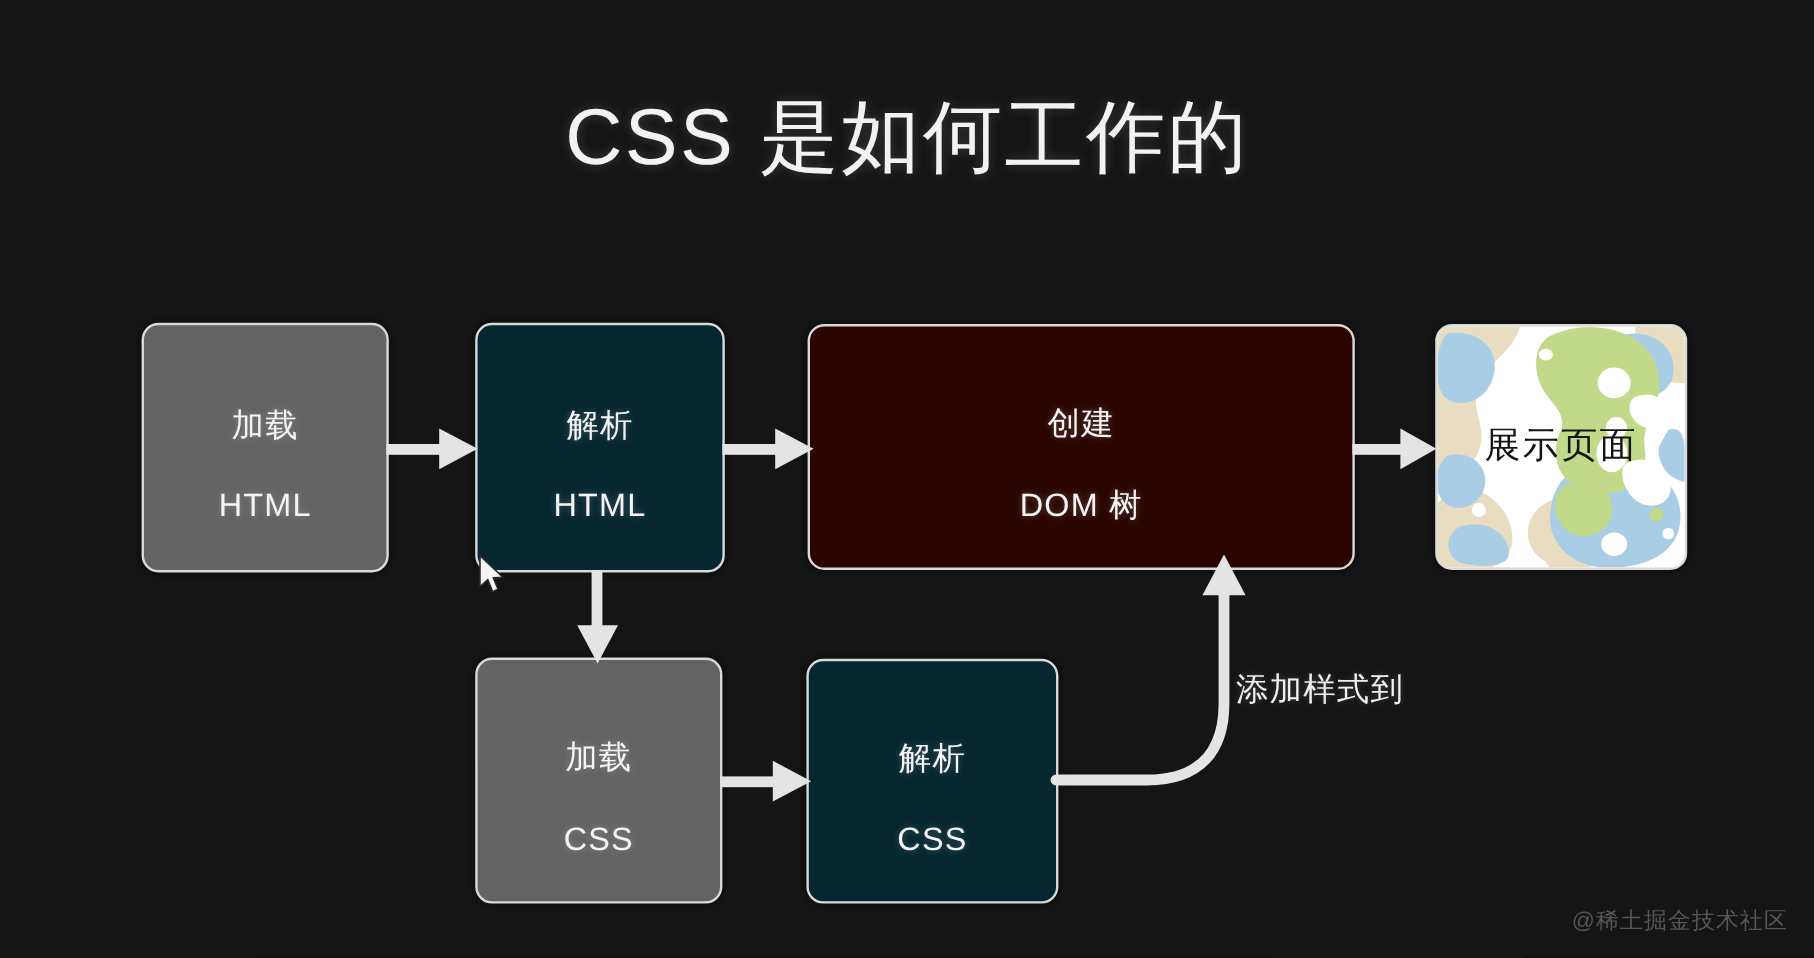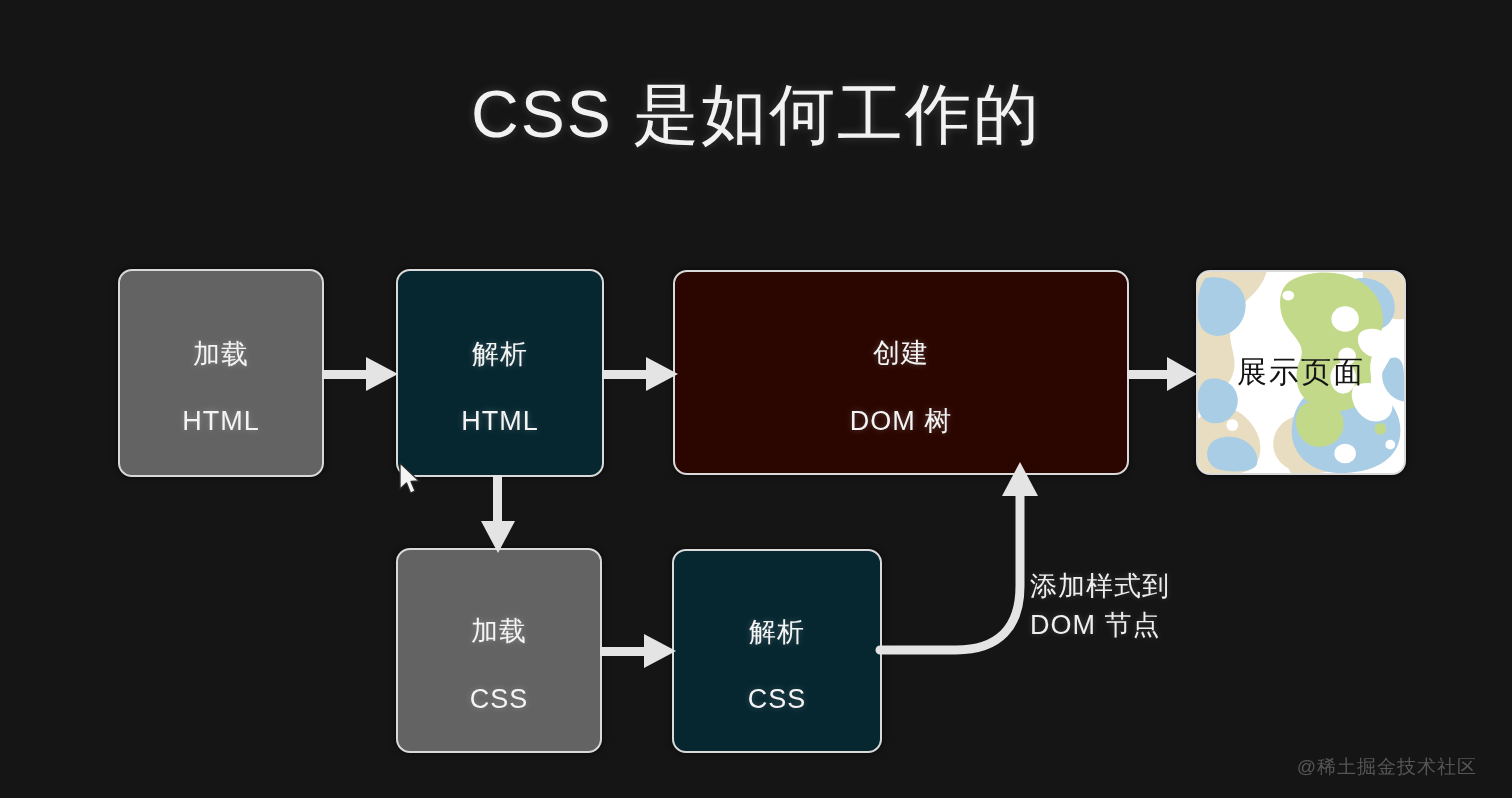--- a/index.html
+++ b/index.html
@@ -104,37 +104,36 @@
   #curve-label {
     position: absolute;
     left: 1030px;
     top: 555px;
     color: #efefef;
     font-size: 27px;
     line-height: 1.45;
     letter-spacing: 1px;
     text-shadow: 0 0 6px rgba(255,255,255,0.2);
     white-space: nowrap;
-    margin-top: 12px;
   }
 
   
   #cursor {
     position: absolute;
     left: 398px;
     top: 462px;
     width: 24px;
     height: 34px;
     pointer-events: none;
   }
 
   
   #watermark {
     position: absolute;
-    right: 35px;
+    right: 22px;
     bottom: 18px;
     color: #565656;
     font-size: 19px;
     letter-spacing: 1px;
   }
 </style>
 </head>
 <body>
 
 <div id="stage">
@@ -241,21 +240,20 @@
 
   <div id="curve-arrow">
     <svg width="220" height="230" viewBox="0 0 220 230">
       <path d="M20 210 L96 210 C140 210 160 186 160 146 L160 48" stroke="#e4e4e4" stroke-width="9" fill="none" stroke-linecap="round"></path>
       <path d="M142 56 L160 22 L178 56 Z" fill="#e4e4e4"></path>
     </svg>
   </div>
 
   <div id="curve-label">
     <div>添加样式到</div>
-    <div>DOM 节点</div>
   </div>
 
   <svg id="cursor" viewBox="0 0 24 34">
     <path d="M2 1 L2 27 L8.5 21 L12.5 31 L17 29 L13 19.5 L21 19 Z" fill="#f4f4f4" stroke="#2a2a2a" stroke-width="1.3" stroke-linejoin="round"></path>
   </svg>
 
   <div id="watermark">@稀土掘金技术社区</div>
 
 </div>
 

